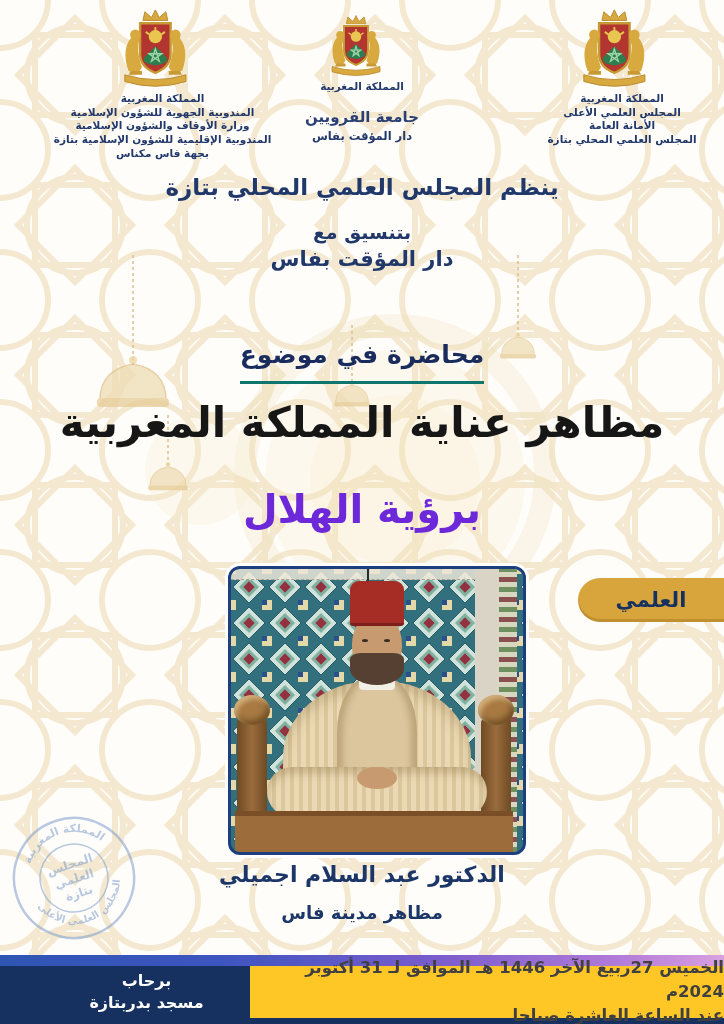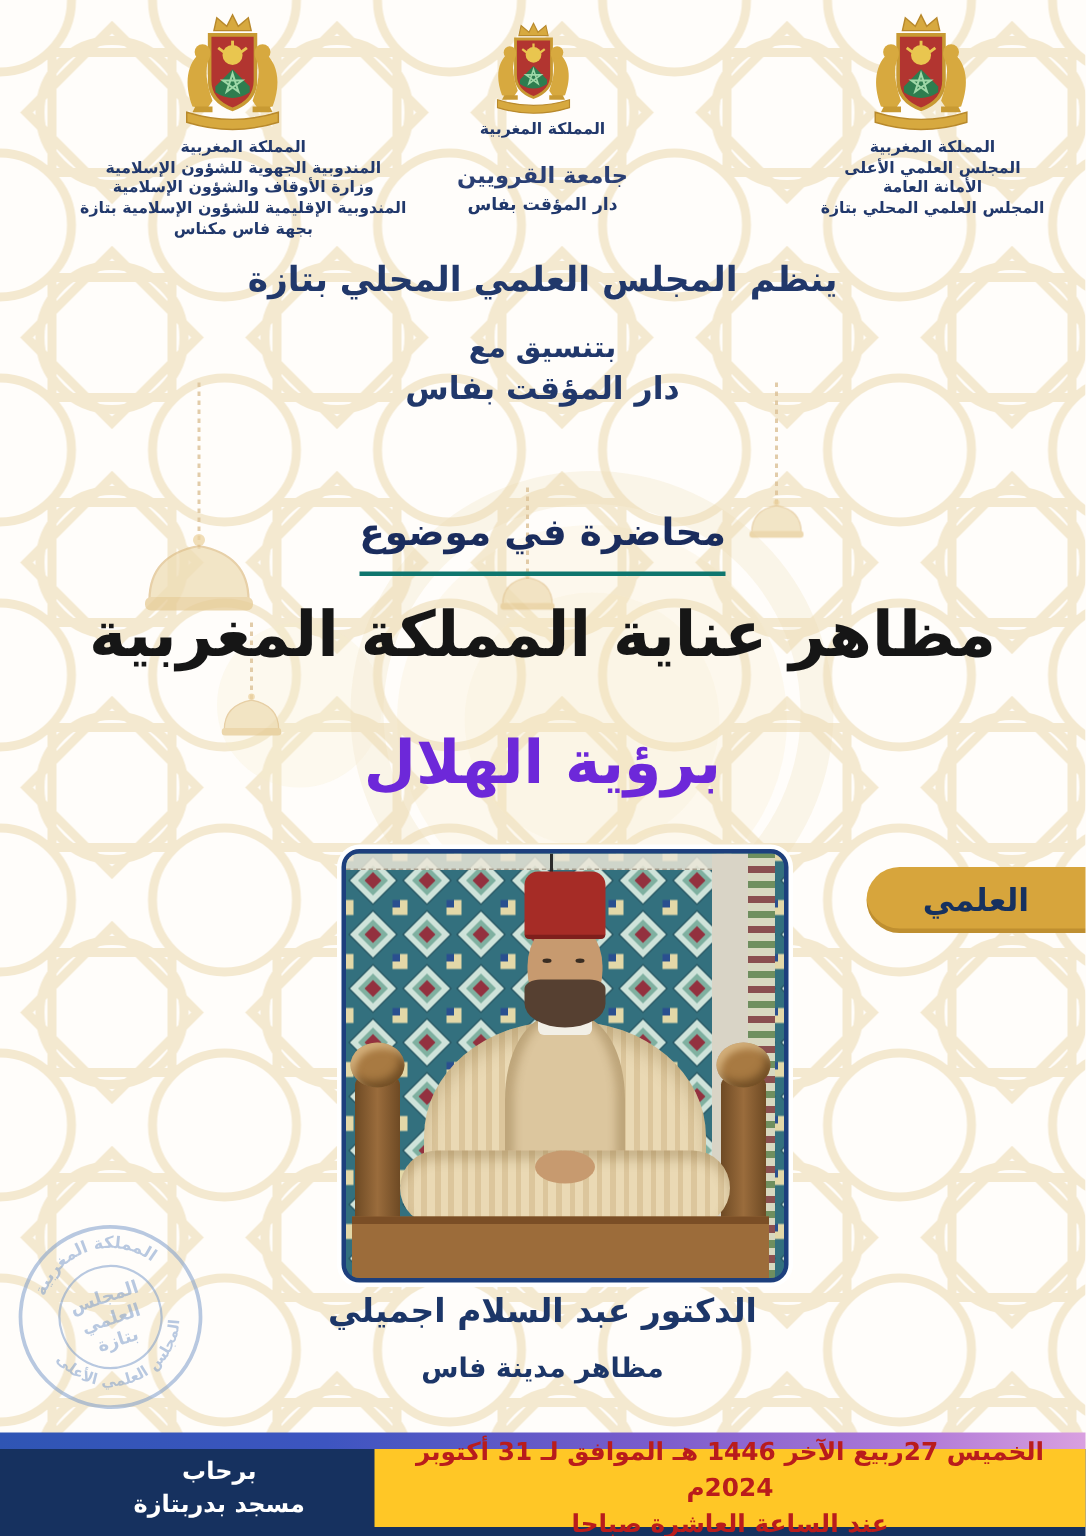--- a/index.html
+++ b/index.html
@@ -47,21 +47,21 @@
   .knob{top:126px;width:36px;height:30px;border-radius:50%;background:#a87a42;box-shadow:inset 3px 4px 5px rgba(255,230,180,.5),inset -3px -4px 6px rgba(60,35,10,.5);}
   .bench{left:4px;top:242px;width:278px;height:41px;background:#9c6c3a;border-top:5px solid #7a4e26;}
   
   .speaker-name{position:absolute;top:862px;left:0;width:100%;text-align:center;font-size:22px;font-weight:bold;color:#1c3668;}
   .speaker-role{position:absolute;top:902px;left:0;width:100%;text-align:center;font-size:18px;font-weight:bold;color:#1c3668;}
   
   .stamp{position:absolute;left:8px;top:812px;width:132px;height:132px;transform:rotate(-18deg);opacity:.55;}
   
   .footer-strip{position:absolute;left:0;top:955px;width:724px;height:11px;background:linear-gradient(90deg,#2f55b4 0%,#3d55c0 30%,#7a5ccc 60%,#b07ad8 85%,#d9a0e0 100%);}
   .footer-navy{position:absolute;left:0;top:966px;width:724px;height:58px;background:#16315f;}
-  .footer-yellow{position:absolute;left:250px;top:966px;width:474px;height:52px;background:#ffc726;color:#b91c1c;text-align:center;font-weight:bold;display:flex;flex-direction:column;justify-content:center;}
+  .footer-yellow{position:absolute;left:250px;top:966px;width:474px;height:52px;background:#ffc726;color:#404040;text-align:right;font-weight:bold;display:flex;flex-direction:column;justify-content:center;}
   .footer-yellow .dl{font-size:16.5px;line-height:1.45;}
   .footer-venue{position:absolute;left:0;top:970px;width:293px;text-align:center;color:#fff;font-weight:bold;}
   .footer-venue .v1{font-size:16px;line-height:1.4;}
   .footer-venue .v2{font-size:16px;line-height:1.4;}
 </style>
 </head>
 <body>
 
 <div class="poster">
 

